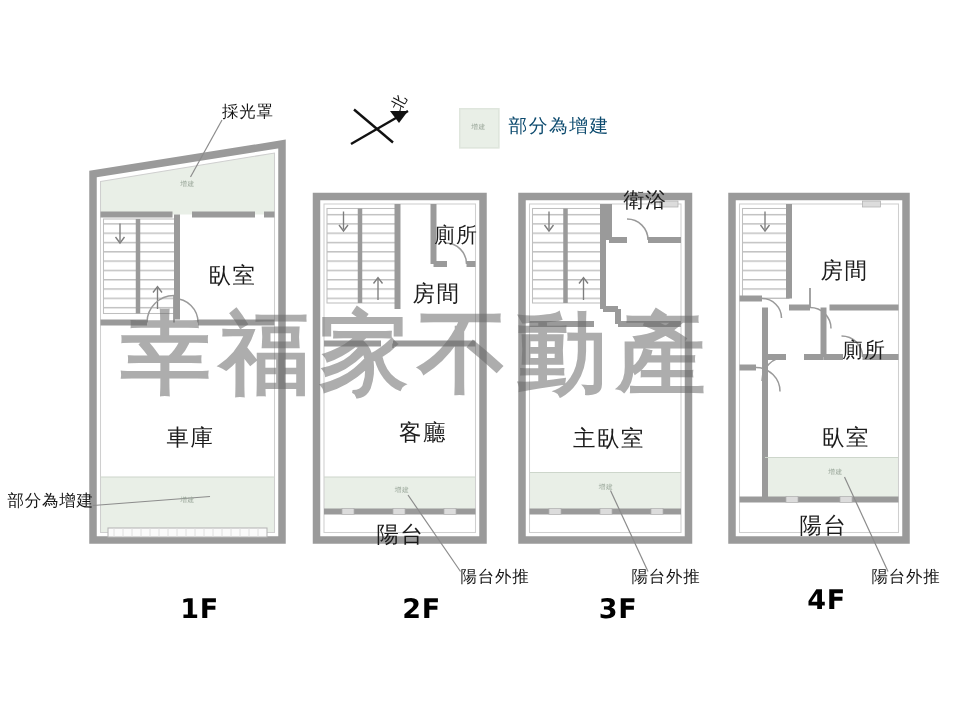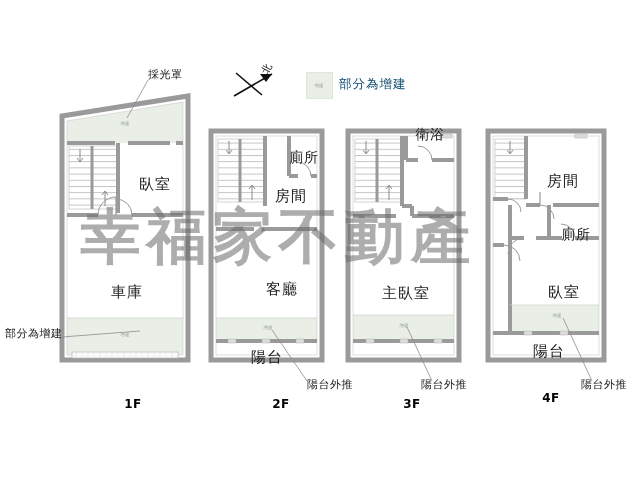--- a/index.html
+++ b/index.html
@@ -47,21 +47,21 @@
   .room-label.sm {
     font-size: 14px;
     letter-spacing: 0.5px;
   }
   .callout {
     font-size: 11px;
     color: #151515;
     letter-spacing: 0.5px;
   }
   .floor-label {
-    font-size: 12px;
+    font-size: 18px;
     font-weight: bold;
     color: #000;
     transform: translate(-50%, 0);
     letter-spacing: 0.5px;
   }
   .legend-text {
     font-size: 12.5px;
     color: #0c4a6e;
     letter-spacing: 1px;
   }

